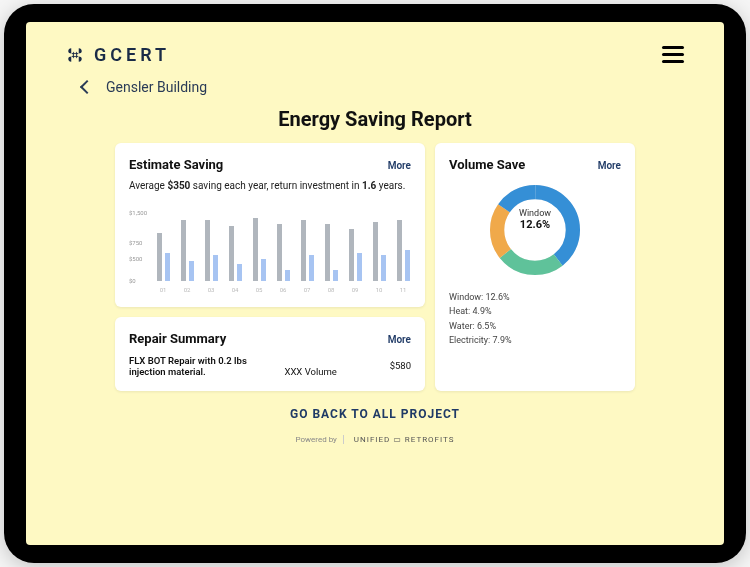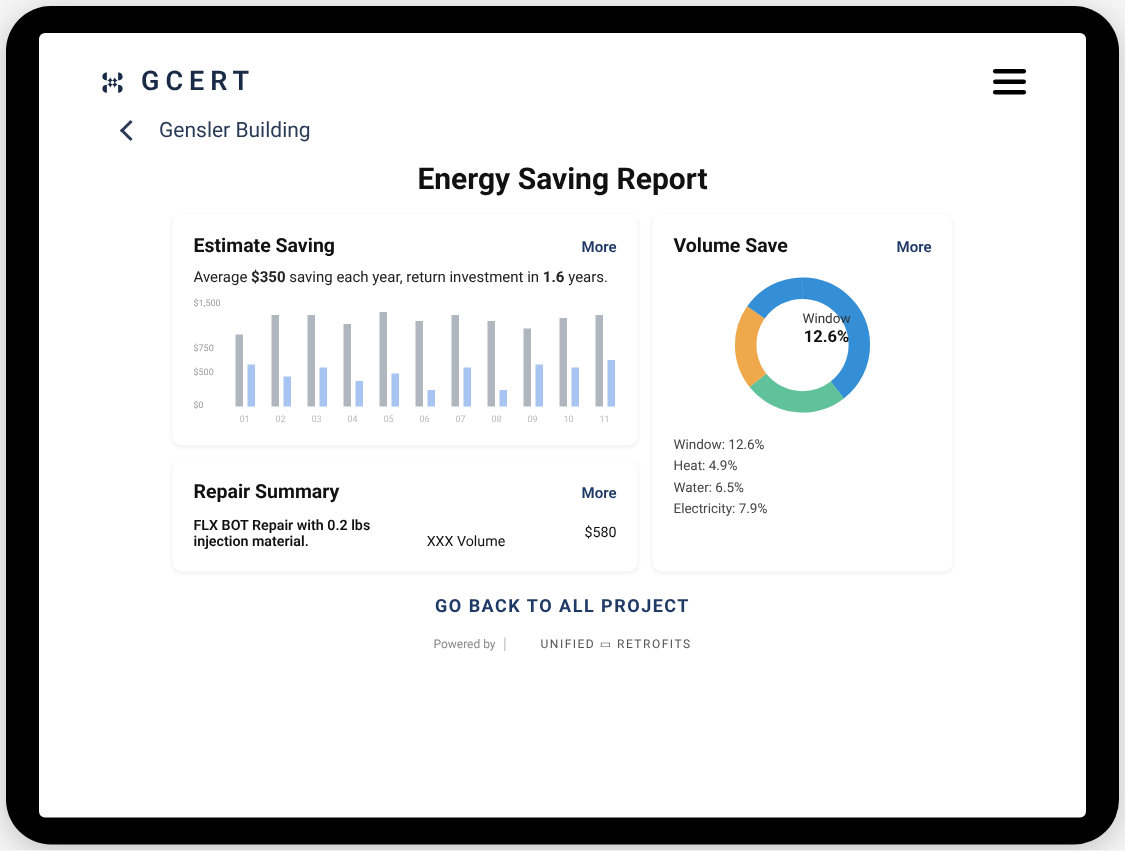--- a/index.html
+++ b/index.html
@@ -12,21 +12,21 @@
   .tablet {
     width: 742px; height: 559px;
     background: #000;
     border-radius: 30px;
     padding: 18px 22px;
     box-shadow: 0 4px 20px rgba(0,0,0,0.2);
     position: relative;
   }
   .screen {
     width: 100%; height: 100%;
-    background: #ffffff;
+    background: #fef9c3;
     border-radius: 4px;
     overflow: hidden;
     display: flex; flex-direction: column;
   }
 
   .topbar {
     display: flex; align-items: center; justify-content: space-between;
     padding: 22px 40px 6px 40px;
   }
   .brand { display: flex; align-items: center; gap: 10px; }
@@ -59,35 +59,35 @@
     position: relative;
   }
   .card-head { display: flex; justify-content: space-between; align-items: baseline; margin-bottom: 8px; gap: 10px; }
   .card-title { font-size: 13px; font-weight: 700; color: #111; }
   .more { font-size: 10px; font-weight: 600; color: #1f3a66; cursor: pointer; }
 
   .estimate-card { grid-column: 1; grid-row: 1; }
   .energy-card   { grid-column: 2; grid-row: 1 / span 2; }
   .repair-card   { grid-column: 1; grid-row: 2; }
 
-  .est-sub { font-size: 10px; color: #222; }
+  .est-sub { font-size: 10px; color: #222; margin-bottom: 10px; }
   .est-sub b { font-weight: 700; }
 
   .chart-area { position: relative; height: 92px; }
   .ytick { position: absolute; left: 0; font-size: 6px; color: #999; }
   .bars { position: absolute; left: 26px; right: 0; bottom: 12px; top: 0; display: flex; align-items: flex-end; justify-content: space-between; }
   .bar-group { display: flex; align-items: flex-end; gap: 3px; width: 16px; justify-content: center; }
   .bar-a { width: 5px; background: #b0b6bd; }
   .bar-b { width: 5px; background: #a7c4f2; }
   .xlabel { position: absolute; bottom: 0; font-size: 6px; color: #bbb; width: 16px; text-align: center; }
 
   .donut-wrap { display: flex; justify-content: center; margin: 6px 0 10px; }
   .donut { width: 100px; height: 100px; position: relative; }
   .donut-center {
-    position: absolute; top: 28px; left: 38px; width: 56px;
+    position: absolute; top: 28px; left: 22px; width: 56px;
     text-align: center;
   }
   .donut-center .lbl { font-size: 9px; color: #333; }
   .donut-center .val { font-size: 11px; font-weight: 700; color: #111; }
 
   .energy-text { font-size: 11px; color: #111; margin: 6px 0 8px; line-height: 1.35; }
   .energy-text b { font-weight: 700; }
   .energy-list { font-size: 9px; color: #444; line-height: 1.6; }
 
   .repair-row { display: flex; align-items: center; justify-content: space-between; font-size: 9.5px; color: #111; gap: 14px; }
@@ -96,21 +96,21 @@
   .repair-row .amt  { flex: 0.5; text-align: right; }
 
   .bottom-link {
     text-align: center; font-size: 12px; font-weight: 700;
     letter-spacing: 1px; color: #1f3a66; margin-top: 16px; cursor: pointer;
   }
   .powered {
     text-align: center; font-size: 8px; color: #888; margin-top: 14px;
     display: flex; align-items: center; justify-content: center; gap: 6px;
   }
-  .powered .plogo { font-size: 8px; letter-spacing: 1px; color: #555; border-left: 1px solid #ccc; padding-left: 23px; }
+  .powered .plogo { font-size: 8px; letter-spacing: 1px; color: #555; border-left: 1px solid #ccc; padding-left: 10px; }
 </style>
 </head>
 <body>
 
 <div class="tablet">
   <div class="screen">
 
     <div class="topbar">
       <div class="brand">
         <svg class="brand-logo" viewBox="0 0 24 24">

